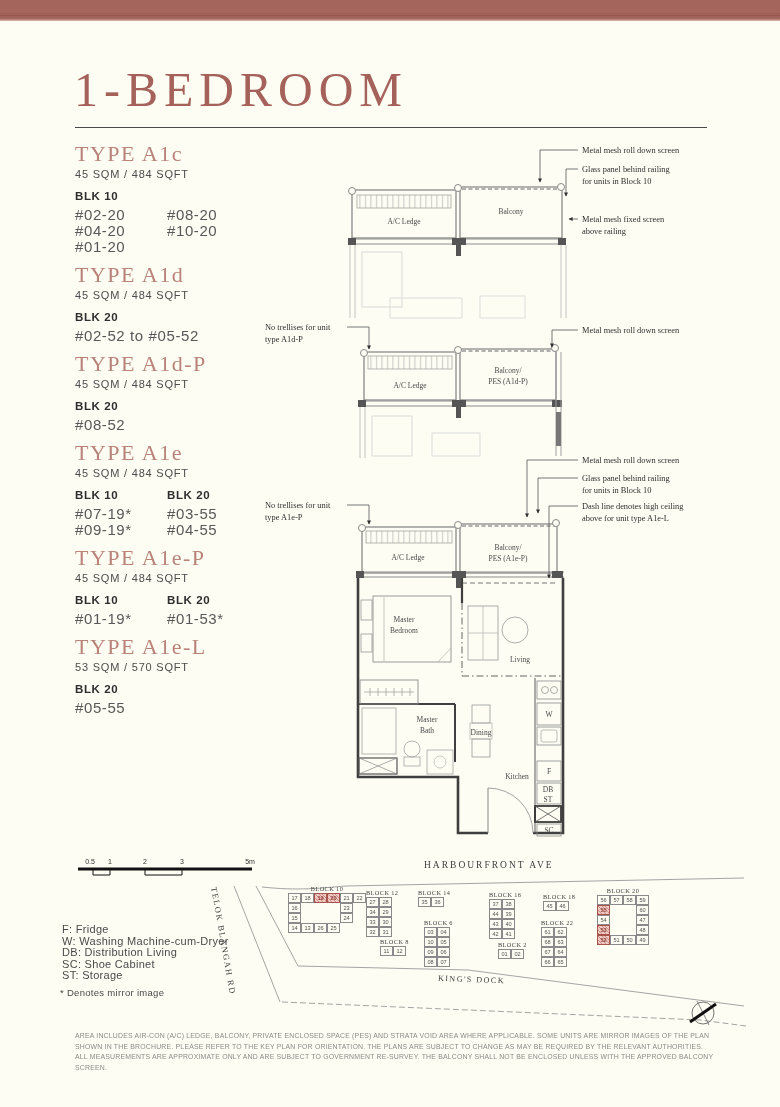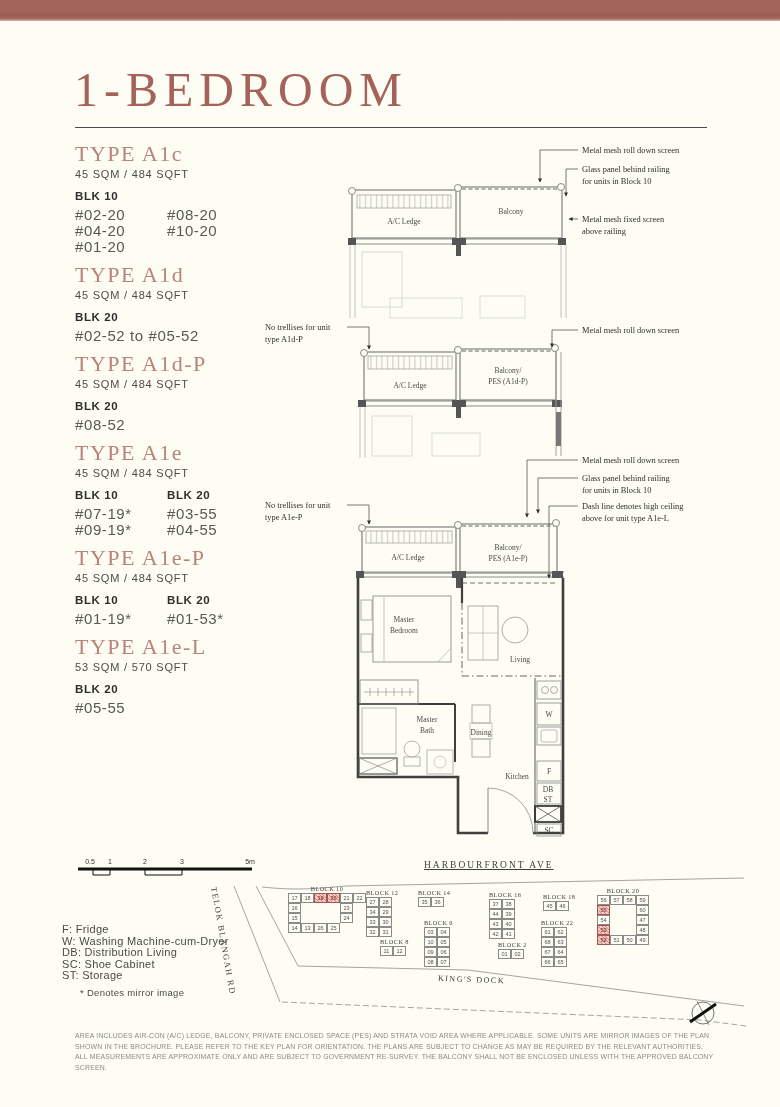--- a/index.html
+++ b/index.html
@@ -25,27 +25,27 @@
   .blk-name{font-size:11.5px;line-height:13px;font-weight:bold;color:#2e2e2e;
     letter-spacing:0.6px;margin-bottom:4px;min-height:13px;}
   .unit{font-size:15px;line-height:16px;color:#585858;letter-spacing:0.6px;white-space:nowrap;}
   
   #plans-svg{position:absolute;left:0;top:0;}
   .plan-label{font-family:"Liberation Serif",serif;font-size:7.5px;fill:#4a4a4a;}
   .ann{font-family:"Liberation Serif",serif;font-size:8.4px;fill:#2f2f2f;}
   .tick-label{font-family:"Liberation Sans",sans-serif;font-size:7px;fill:#333;}
   
   .road-label{position:absolute;font-family:"Liberation Serif",serif;color:#3f3f3f;}
-  #road-top{left:424px;top:860px;font-size:9.5px;letter-spacing:2px;text-decoration:underline;}
+  #road-top{left:424px;top:860px;font-size:9.5px;letter-spacing:2px;}
   #road-left{left:219px;top:886px;font-size:8.5px;letter-spacing:1.5px;
     transform:rotate(80deg);transform-origin:0 0;white-space:nowrap;}
   #road-bottom{left:438px;top:975px;font-size:8px;letter-spacing:1.5px;transform:rotate(2deg);}
   
   #legend{position:absolute;left:62px;top:924px;font-size:11px;line-height:11.5px;color:#4a4a4a;letter-spacing:0.3px;}
-  #mirror-note{position:absolute;left:80px;top:987px;font-size:9.5px;color:#4a4a4a;letter-spacing:0.3px;}
+  #mirror-note{position:absolute;left:60px;top:987px;font-size:9.5px;color:#4a4a4a;letter-spacing:0.3px;}
   
   .smap-block{position:absolute;}
   .smap-label{font-family:"Liberation Serif",serif;font-size:6.3px;color:#444;
     letter-spacing:0.4px;text-align:center;margin-bottom:1px;white-space:nowrap;}
   .smap-row{display:flex;}
   .smap-cell{width:13px;height:10px;border:0.8px solid #8a8a8a;box-sizing:border-box;
     font-size:5.6px;line-height:8.5px;text-align:center;color:#555;background:#fdfdf3;}
   .smap-cell.blank{visibility:hidden;}
   .smap-cell.hl{background:#f0cbc6 repeating-linear-gradient(45deg,rgba(166,70,60,0.45) 0 0.8px,transparent 0.8px 2.6px);
     border-color:#a8544c;color:#8d3d36;font-weight:bold;}

